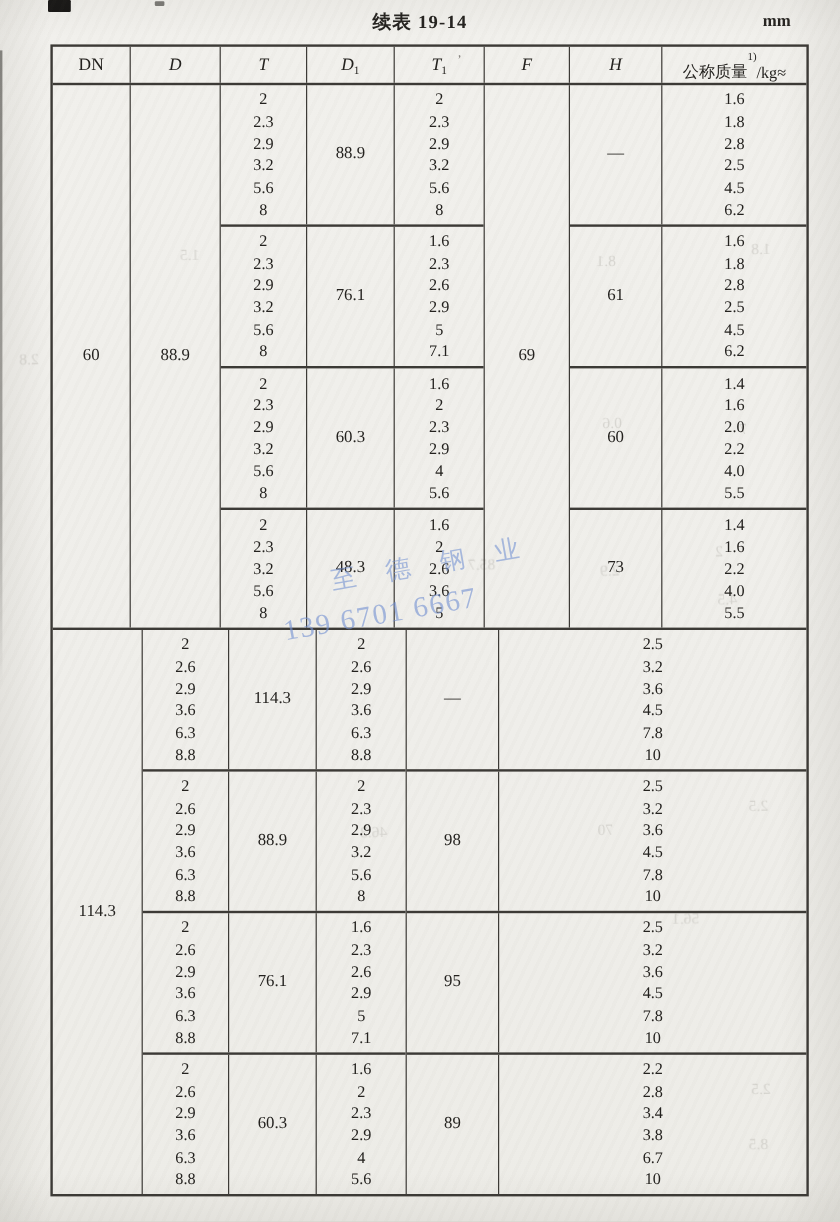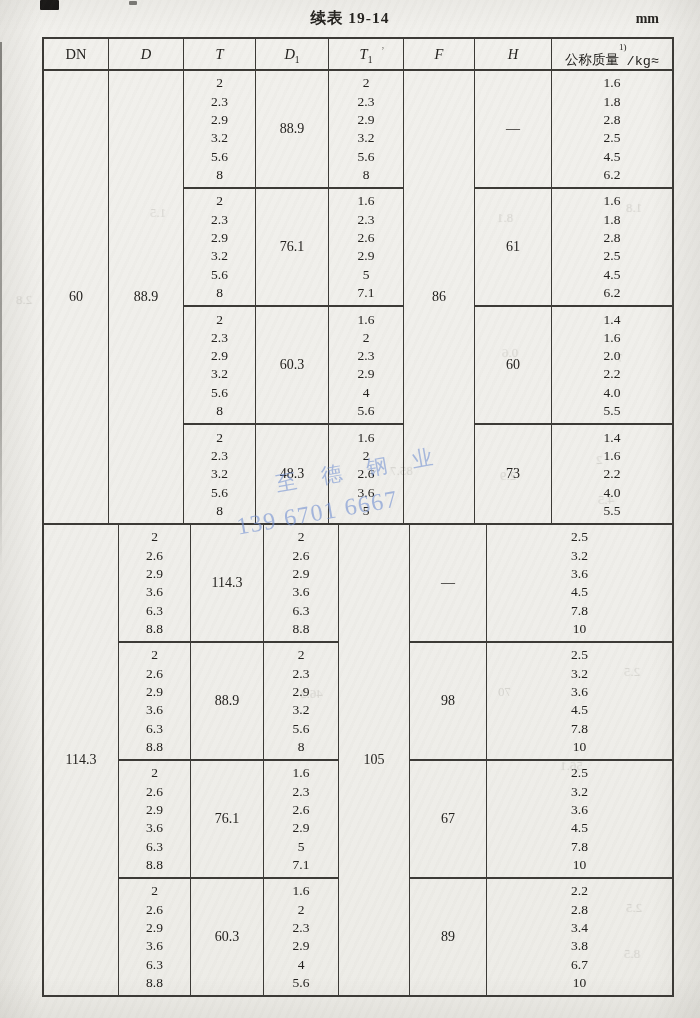--- a/index.html
+++ b/index.html
@@ -42,21 +42,21 @@
   }
   .thead{flex:0 0 30px;display:flex;border-bottom:2px solid var(--line);}
   .th{box-sizing:border-box;height:100%;display:flex;align-items:center;justify-content:center;
     border-right:1px solid var(--line);font-size:14.5px;}
   .th:last-child{border-right:none;align-items:flex-end;}
   .col-0{width:65px}.col-1{width:75px}.col-2{width:72px}.col-3{width:73px}
   .col-4{width:75px}.col-5{width:71px}.col-6{width:77px}.col-7{flex:1;font-size:13.5px;}
   .it .th-main{font-style:italic;}
   .th-sub{font-size:9.5px;align-self:flex-end;margin-bottom:4px;}
   .th-sup{font-size:9px;align-self:flex-start;margin-top:3px;}
-  .th-suffix{font-size:13.5px;font-family:Liberation Mono, monospace;}
+  .th-suffix{font-size:13.5px;}
   .th-sub:empty,.th-sup:empty,.th-suffix:empty{display:none;}
 
   .tbody{flex:1;display:flex;flex-direction:column;}
   .group{display:flex;min-height:0;}
   .group + .group{border-top:2px solid var(--line);}
   .cell{box-sizing:border-box;display:flex;align-items:center;justify-content:center;font-size:14px;}
   .dn-cell{width:65px;border-right:1px solid var(--line);}
   .d-cell{width:75px;border-right:1px solid var(--line);}
   .mid{width:220px;border-right:1px solid var(--line);display:flex;flex-direction:column;box-sizing:border-box;}
   .f-cell{width:71px;border-right:1px solid var(--line);}
@@ -203,21 +203,21 @@
     <div class="col d1-col">48.3</div>
     <div class="col t1-col">
                 <div class="val">1.6</div>
                 <div class="val">2</div>
                 <div class="val">2.6</div>
                 <div class="val">3.6</div>
                 <div class="val">5</div>
               </div>
   </div>
           </div>
-    <div class="cell f-cell">86</div>
+    <div class="cell f-cell">69</div>
     <div class="right">
             <div class="block" style="flex-grow: 6;">
     <div class="col h-col">—</div>
     <div class="col mass-col">
                 <div class="val">1.6</div>
                 <div class="val">1.8</div>
                 <div class="val">2.8</div>
                 <div class="val">2.5</div>
                 <div class="val">4.5</div>
                 <div class="val">6.2</div>
@@ -330,21 +330,20 @@
     <div class="col t1-col">
                 <div class="val">1.6</div>
                 <div class="val">2</div>
                 <div class="val">2.3</div>
                 <div class="val">2.9</div>
                 <div class="val">4</div>
                 <div class="val">5.6</div>
               </div>
   </div>
           </div>
-    <div class="cell f-cell">105</div>
     <div class="right">
             <div class="block" style="flex-grow: 6;">
     <div class="col h-col">—</div>
     <div class="col mass-col">
                 <div class="val">2.5</div>
                 <div class="val">3.2</div>
                 <div class="val">3.6</div>
                 <div class="val">4.5</div>
                 <div class="val">7.8</div>
                 <div class="val">10</div>
@@ -355,21 +354,21 @@
     <div class="col mass-col">
                 <div class="val">2.5</div>
                 <div class="val">3.2</div>
                 <div class="val">3.6</div>
                 <div class="val">4.5</div>
                 <div class="val">7.8</div>
                 <div class="val">10</div>
               </div>
   </div>
             <div class="block" style="flex-grow: 6;">
-    <div class="col h-col">67</div>
+    <div class="col h-col">95</div>
     <div class="col mass-col">
                 <div class="val">2.5</div>
                 <div class="val">3.2</div>
                 <div class="val">3.6</div>
                 <div class="val">4.5</div>
                 <div class="val">7.8</div>
                 <div class="val">10</div>
               </div>
   </div>
             <div class="block" style="flex-grow: 6;">

